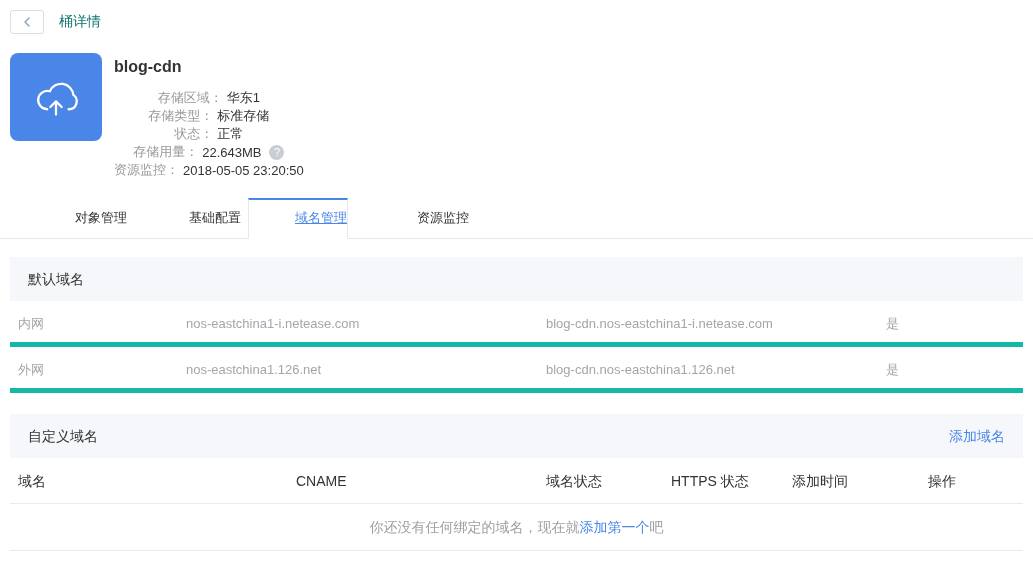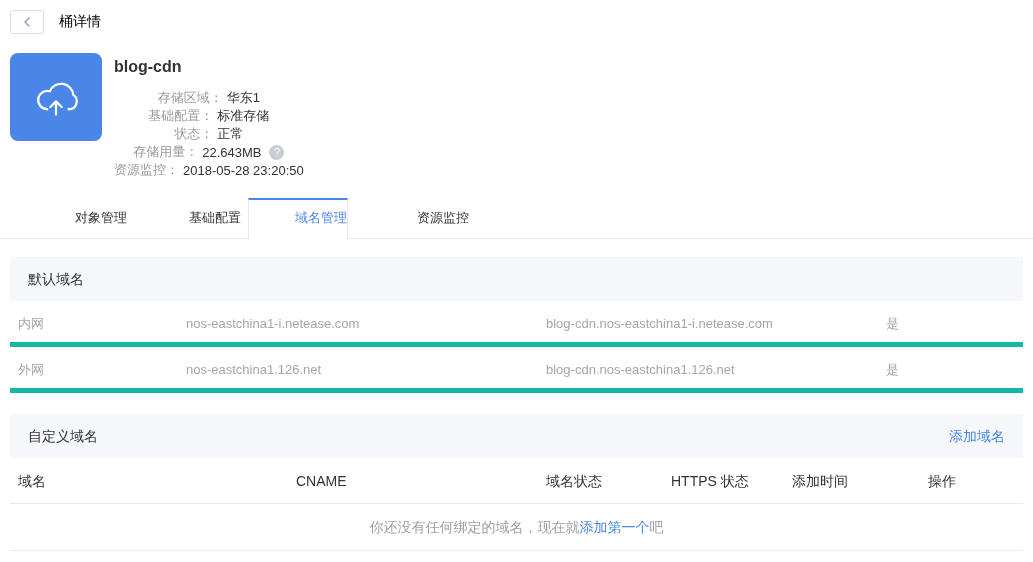--- a/index.html
+++ b/index.html
@@ -3,21 +3,21 @@
 <meta charset="utf-8">
 <style>
   * { margin:0; padding:0; box-sizing:border-box; }
   html,body { width:1033px; height:562px; background:#fff; overflow:hidden;
     font-family:"Liberation Sans","DejaVu Sans",sans-serif; color:#333; }
 
   
   .topbar { display:flex; align-items:center; padding:9px 0 0 10px; height:34px; }
   .back-btn { width:34px; height:24px; border:1px solid #d9dee6; border-radius:3px;
     background:#fff; display:flex; align-items:center; justify-content:center; cursor:pointer; }
-  .topbar-title { margin-left:15px; font-size:14px; color:#000000; }
+  .topbar-title { margin-left:15px; font-size:14px; color:#0f766e; }
 
   
   .bucket-header { display:flex; margin:19px 0 0 10px; }
   .bucket-icon { width:92px; height:88px; background:#4a86e8; border-radius:8px;
     display:flex; align-items:center; justify-content:center; flex:none; }
   .bucket-info { margin-left:12px; padding-top:2px; }
   .bucket-name { font-size:16px; font-weight:bold; color:#333; margin-top:3px; }
   .bucket-meta { display:flex; align-items:center; margin-top:13px; font-size:13px;flex-direction:column; }
   .meta-item { display:flex; align-items:center; margin-right:22px; }
   .meta-label { color:#999; margin-right:4px; }
@@ -25,21 +25,21 @@
   .help-icon { width:15px; height:15px; border-radius:50%; background:#c9cdd4; color:#fff;
     font-size:11px; line-height:15px; text-align:center; margin-left:8px; cursor:pointer; }
 
   
   .tabs { display:flex; position:relative; height:41px; margin-top:19px; padding-left:13px; }
   .tabs::after { content:""; position:absolute; left:0; right:0; bottom:0; height:1px; background:#e5e8ec; }
   .tab { width:114px; height:40px; line-height:40px; text-align:right; font-size:13px;
     color:#333; cursor:pointer; }
   .tab.active { position:relative; z-index:1; height:41px; background:#fff; color:#4a86e8;
     border:1px solid #e5e8ec; border-top:2px solid #4a86e8; border-bottom:0; line-height:36px;
-    margin-left:7px; margin-right:7px; width:100px; }
+    margin-left:7px; margin-right:7px; width:100px;text-decoration:underline; }
 
   
   .content { margin:18px 10px 0 10px; }
   .section-bar { height:44px; line-height:44px; background:#f5f7fa; padding:0 18px;
     font-size:14px; color:#333; display:flex; justify-content:space-between; align-items:center; }
   .link { color:#4a86e8; text-decoration:none; cursor:pointer; font-size:14px; }
 
   .thead { display:flex; height:46px; line-height:46px; border-bottom:1px solid #e8ebee;
     font-size:14px; color:#333; }
   .trow { display:flex; height:46px; line-height:46px; border-bottom:5px solid #14b8a6;
@@ -74,35 +74,35 @@
     </svg>
   </div>
   <div class="bucket-info">
     <div class="bucket-name">blog-cdn</div>
     <div class="bucket-meta">
       <div class="meta-item">
         <span class="meta-label">存储区域：</span>
         <span class="meta-value">华东1</span>
       </div>
       <div class="meta-item">
-        <span class="meta-label">基础配置：</span>
+        <span class="meta-label">存储类型：</span>
         <span class="meta-value">标准存储</span>
       </div>
       <div class="meta-item">
         <span class="meta-label">状态：</span>
         <span class="meta-value">正常</span>
       </div>
       <div class="meta-item">
         <span class="meta-label">存储用量：</span>
         <span class="meta-value">22.643MB</span>
         <span class="help-icon">?</span>
       </div>
       <div class="meta-item">
         <span class="meta-label">资源监控：</span>
-        <span class="meta-value">2018-05-28 23:20:50</span>
+        <span class="meta-value">2018-05-05 23:20:50</span>
       </div>
     </div>
   </div>
 </div>
 
 <div class="tabs">
   <div class="tab">对象管理</div>
   <div class="tab">基础配置</div>
   <div class="tab active">域名管理</div>
   <div class="tab">资源监控</div>

